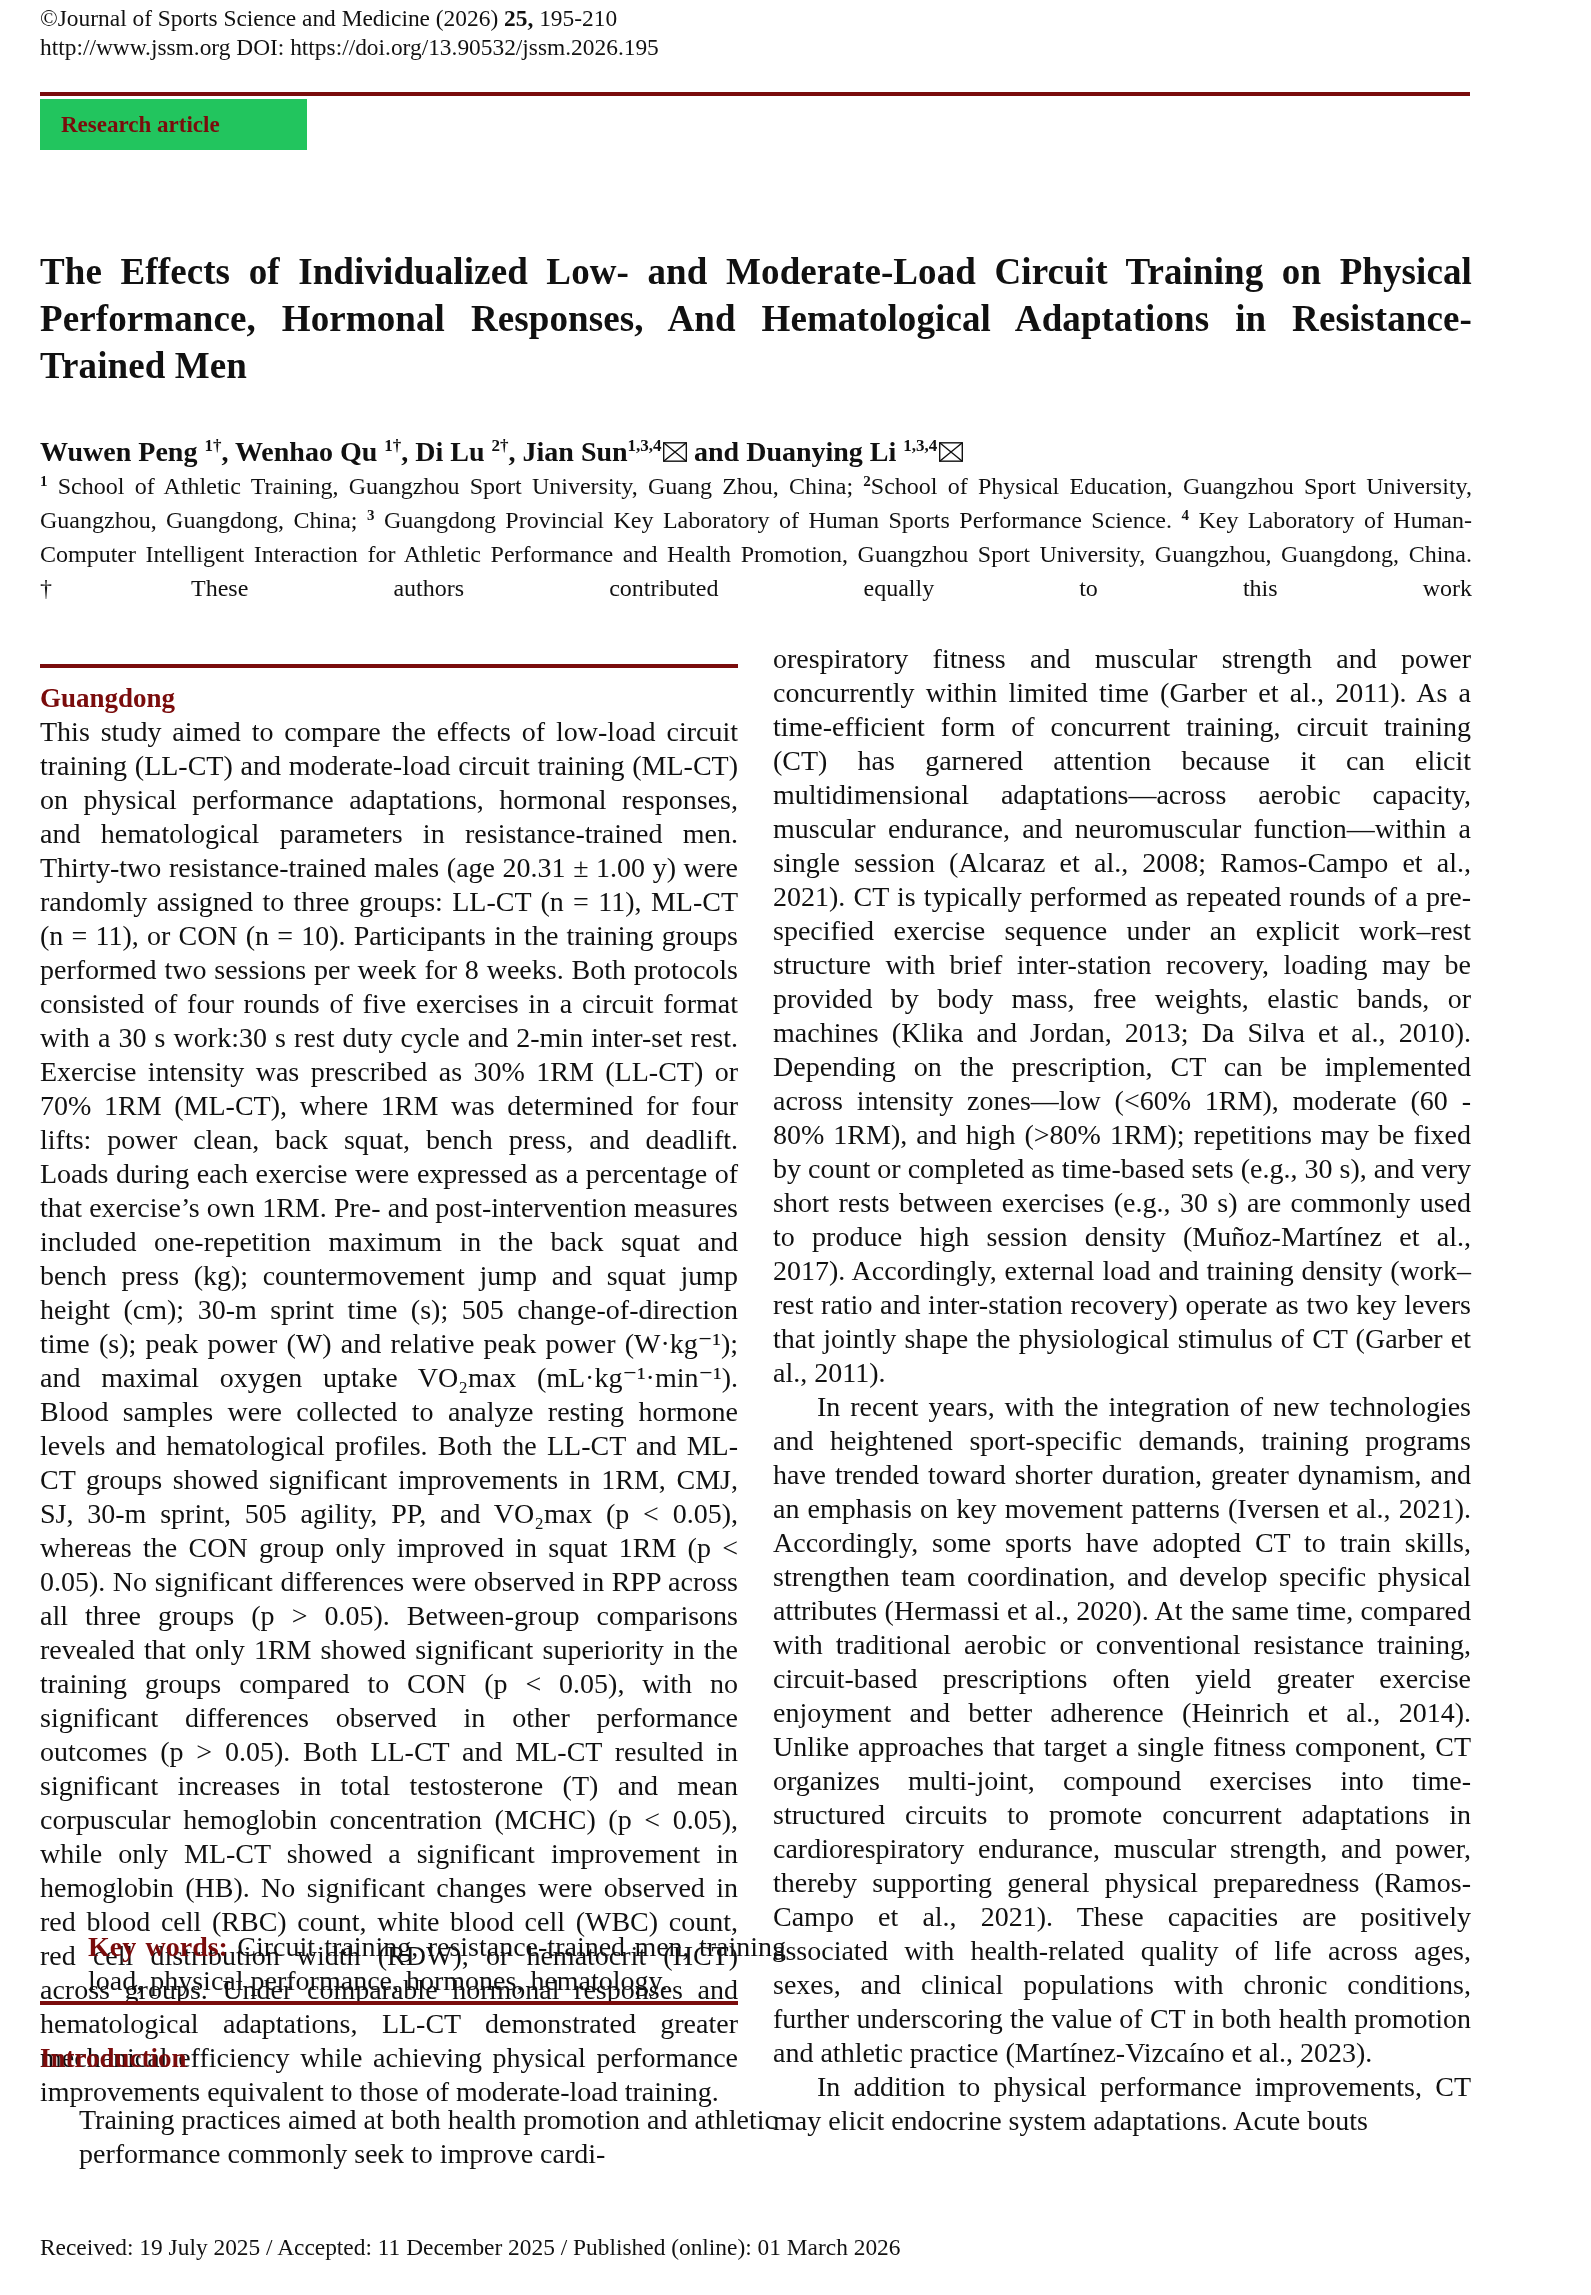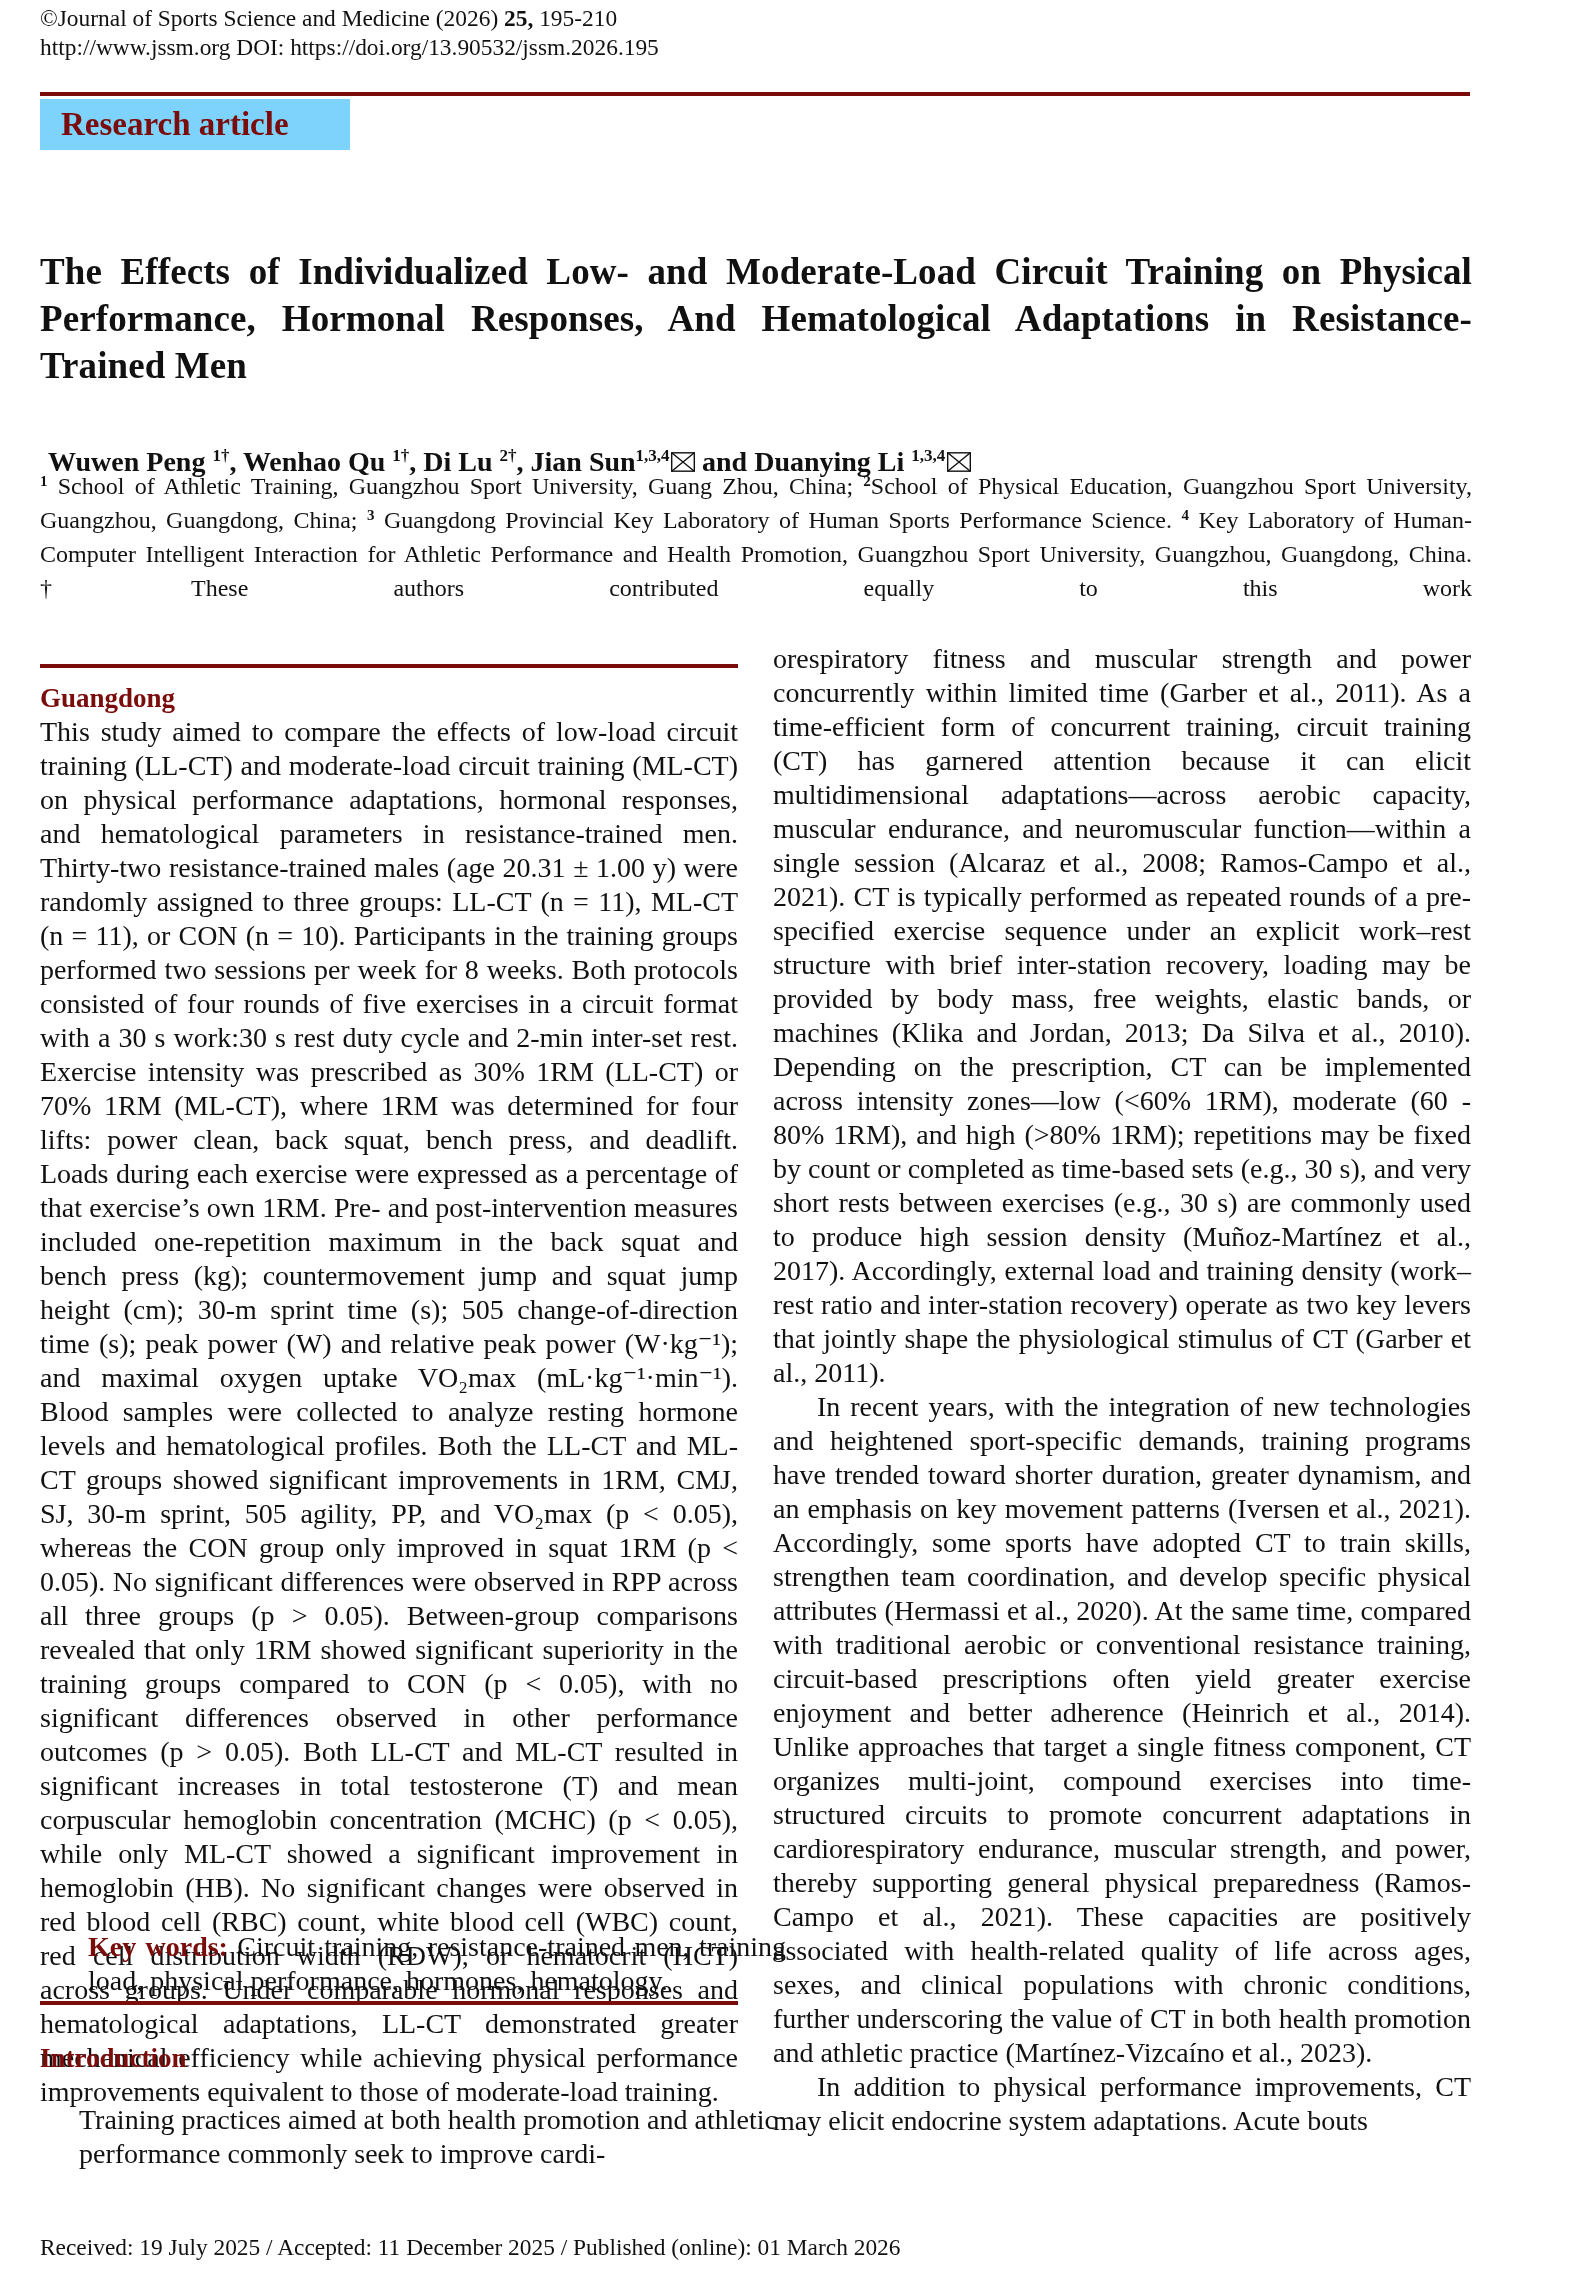--- a/index.html
+++ b/index.html
@@ -5,29 +5,29 @@
   html, body { margin: 0; padding: 0; background: #ffffff; }
   body {
     width: 1592px; height: 2295px; position: relative; overflow: hidden;
     font-family: "Liberation Serif", "DejaVu Serif", serif; color: #111;
   }
   .abs { position: absolute; }
   .header-line { font-size: 23.4px; line-height: 28px; left: 40px; }
   .header-line b { font-weight: bold; }
   .rule-top { left: 40px; top: 92px; width: 1430px; height: 3.5px; background: #7a0c0c; }
   .badge {
-    left: 40px; top: 99px; width: 310px; height: 51px; background: #7dd3fc;
-    color: #7a0c0c; font-weight: bold; font-size: 33px; line-height: 51px;
+    left: 40px; top: 99px; width: 267px; height: 51px; background: #22c55e;
+    color: #7a0c0c; font-weight: bold; font-size: 23px; line-height: 51px;
     padding-left: 21px; box-sizing: border-box;
   }
   .title {
     left: 40px; top: 248px; width: 1432px; font-size: 37px; font-weight: bold;
     line-height: 47px; text-align: justify; text-align-last: left; letter-spacing: 0.1px;
   }
-  .authors { left: 48px; top: 434px; font-size: 28px; font-weight: bold; line-height: 35px; white-space: nowrap; margin-top: 10px; }
+  .authors { left: 40px; top: 434px; font-size: 28px; font-weight: bold; line-height: 35px; white-space: nowrap; }
   .authors sup { font-size: 17px; font-weight: bold; vertical-align: 10px; line-height: 0; }
   .mail-icon { display: inline-block; width: 24px; height: 20px; vertical-align: -1.4px; margin-left: 1.4px; }
   .affil {
     left: 40px; top: 469px; width: 1432px; font-size: 24px; line-height: 34px;
     text-align: justify; text-align-last: justify;
   }
   .affil sup { font-size: 15px; font-weight: bold; vertical-align: 8.5px; line-height: 0; }
   .col-left { left: 40px; width: 698px; }
   .col-right { left: 773px; width: 698px; }
   .rule-col { height: 3.5px; background: #7a0c0c; }

